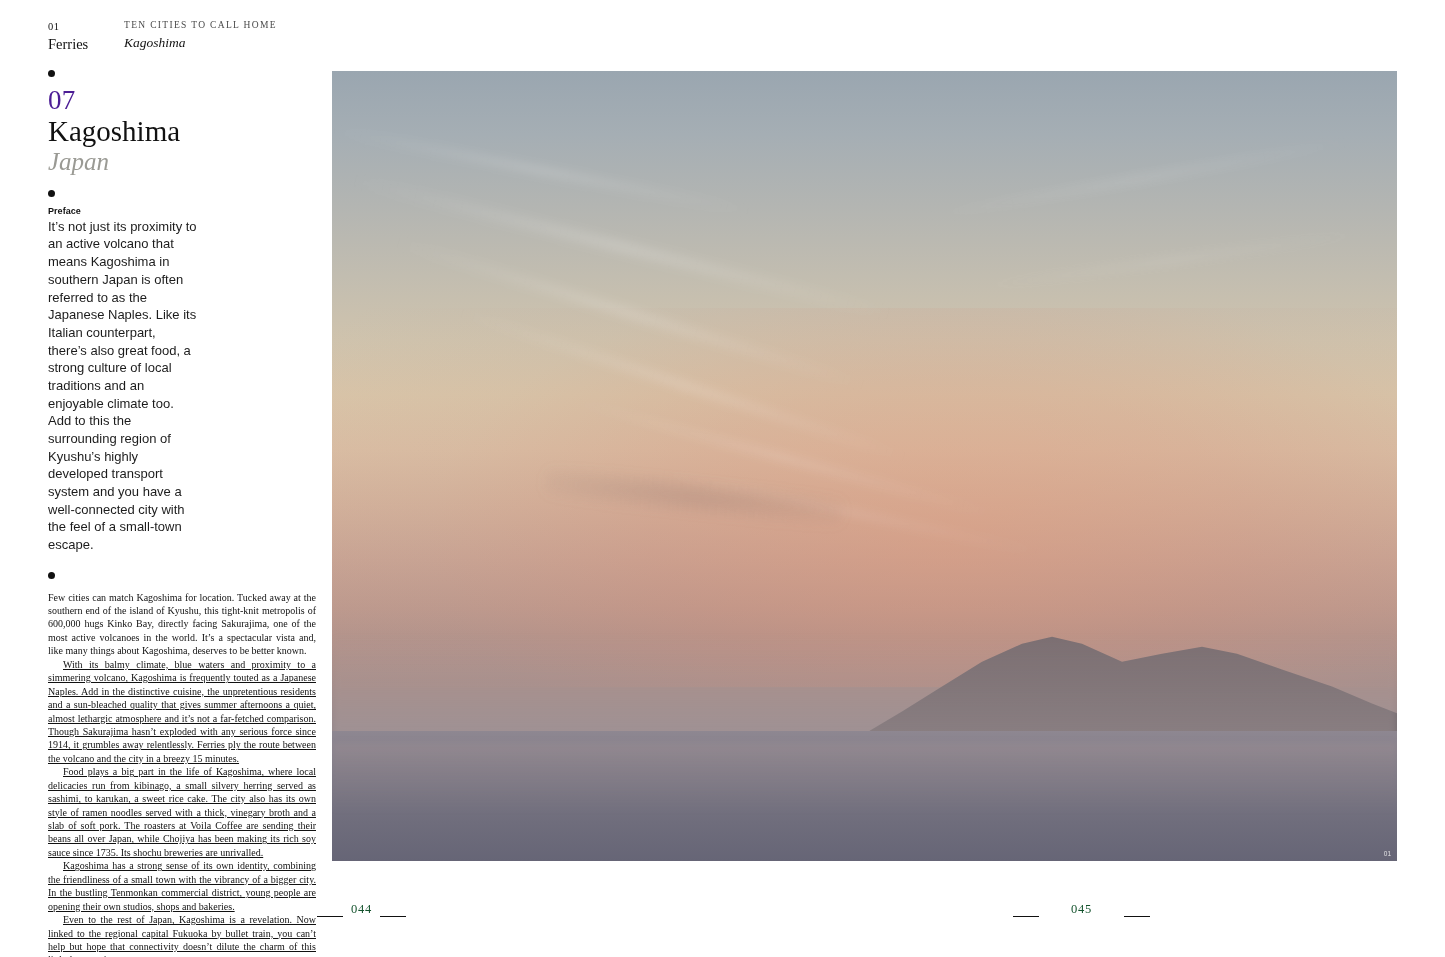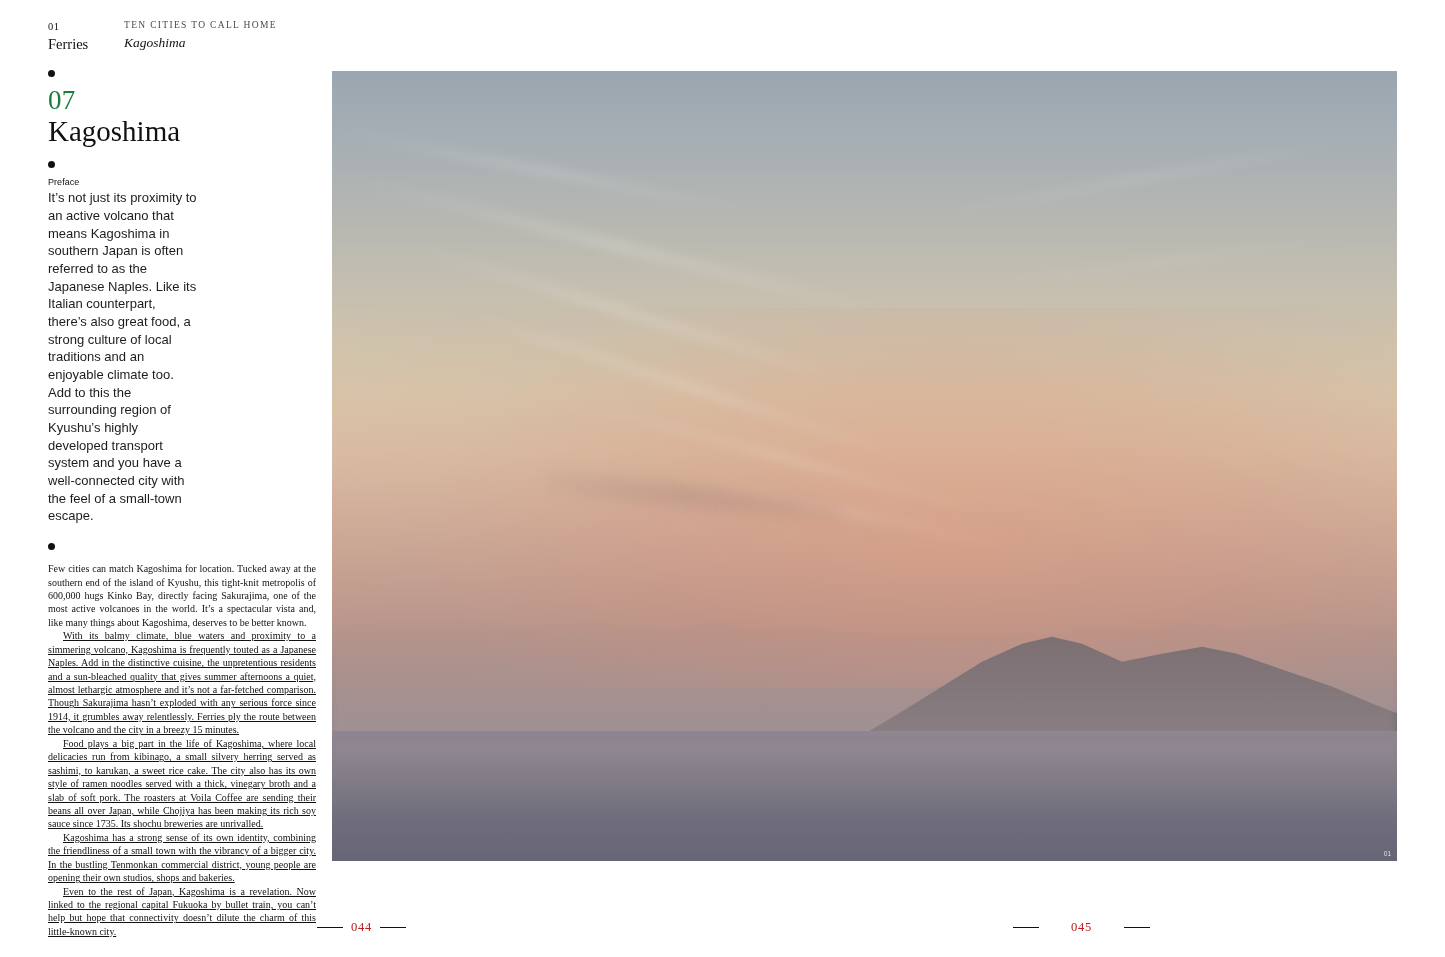--- a/index.html
+++ b/index.html
@@ -60,21 +60,21 @@
   .bullet {
     width: 7px; height: 7px;
     border-radius: 50%;
     background: #111;
     margin: 0 0 10px 0;
   }
   .chapter-num {
     font-size: 27px;
     line-height: 1;
     letter-spacing: 0.01em;
-    color: #15803d;
+    color: #4c1d95;
   }
   .chapter-title {
     font-size: 29px;
     line-height: 1.08;
     color: #111;
     margin-top: 2px;
   }
   .chapter-country {
     font-size: 25px;
     font-style: italic;
@@ -84,21 +84,21 @@
   }
   .bullet2 {
     width: 7px; height: 7px;
     border-radius: 50%;
     background: #111;
     margin: 14px 0 9px 0;
   }
   .preface-label {
     font-family: "Liberation Sans", sans-serif;
     font-size: 9px;
-    font-weight: normal;
+    font-weight: bold;
     color: #111;
     margin-bottom: 2px;
     letter-spacing: 0.005em;
   }
   .preface-body {
     font-family: "Liberation Sans", sans-serif;
     font-size: 13px;
     line-height: 1.36;
     color: #1c1c1c;
     width: 150px;
@@ -211,26 +211,26 @@
     position: absolute;
     left: 0; bottom: 15%;
     width: 100%; height: 14%;
     background: linear-gradient(to bottom, rgba(200,180,175,0.0), rgba(205,185,180,0.30));
     filter: blur(4px);
   }
 
   
   .folio {
     position: absolute;
-    bottom: 22px;
+    bottom: 40px;
     font-size: 12.5px;
     letter-spacing: 0.06em;
-    color: #b91c1c;
+    color: #14532d;
     display: flex;
-    align-items: center;
+    align-items: flex-end;
     gap: 8px;
   }
   .folio .rule {
     width: 26px; height: 1px; background: #111; display: inline-block;
   }
   .folio-left { left: 317px; }
   .folio-right { left: 1013px; gap: 32px; }
 </style>
 </head>
 <body>
@@ -245,20 +245,21 @@
     <div class="runhead-place">Kagoshima</div>
   </div>
 </div>
 
 <div class="leftcol">
 
   <div class="bullet"></div>
 
   <div class="chapter-num">07</div>
   <div class="chapter-title">Kagoshima</div>
+  <div class="chapter-country">Japan</div>
 
   <div class="bullet2"></div>
 
   <div class="preface-label">Preface</div>
   <div class="preface-body">It’s not just its proximity to an active volcano that means Kagoshima in southern Japan is often referred to as the Japanese Naples. Like its Italian counterpart, there’s also great food, a strong culture of local traditions and an enjoyable climate too. Add to this the surrounding region of Kyushu’s highly developed transport system and you have a well-connected city with the feel of a small-town escape.</div>
 
   <div class="bullet3"></div>
 
   <div class="body-copy">
     <p>Few cities can match Kagoshima for location. Tucked away at the southern end of the island of Kyushu, this tight-knit metropolis of 600,000 hugs Kinko Bay, directly facing Sakurajima, one of the most active volcanoes in the world. It’s a spectacular vista and, like many things about Kagoshima, deserves to be better known.</p>

